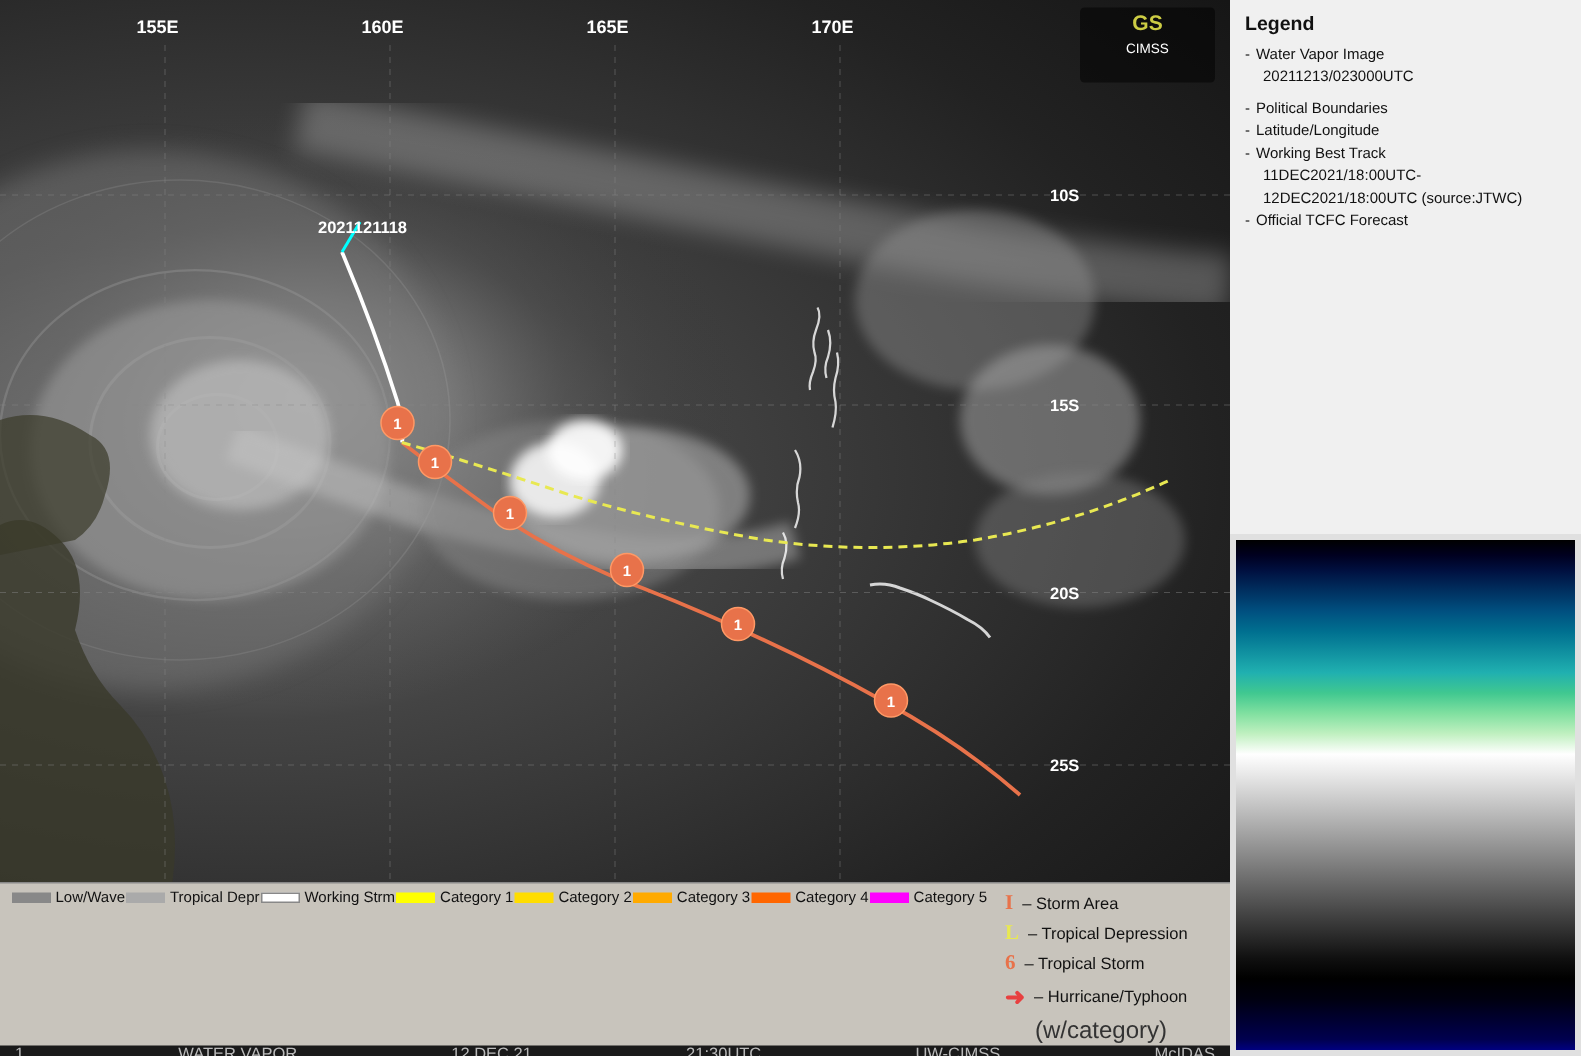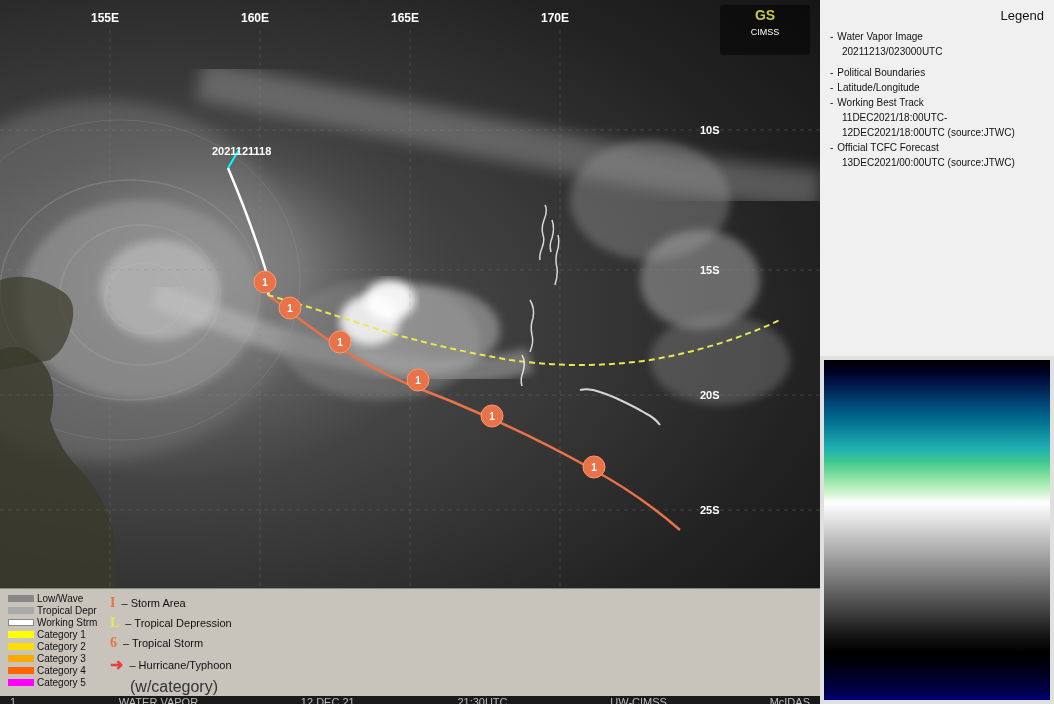--- a/index.html
+++ b/index.html
@@ -37,24 +37,23 @@
     }
 
     #legend-panel {
       flex: 1;
       padding: 8px 10px;
       background: #f0f0f0;
     }
 
     #legend-title {
       font-size: 13px;
-      font-weight: normal;
+      font-weight: bold;
       color: #111;
       margin-bottom: 6px;
-      text-align: right;
     }
 
     .legend-entry {
       font-size: 10px;
       color: #111;
       line-height: 1.5;
       display: flex;
       align-items: flex-start;
       gap: 4px;
     }
@@ -114,21 +113,21 @@
     #legend-colors-row {
       display: flex;
       flex-direction: row;
       padding: 4px 8px 0 8px;
       gap: 0;
       align-items: flex-start;
     }
 
     #legend-color-col {
       display: flex;
-      flex-direction: column;
+      flex-direction: row;
       gap: 1px;
       margin-right: 12px;
       min-width: 90px;
     }
 
     #legend-symbols-col {
       display: flex;
       flex-direction: column;
       gap: 4px;
       font-size: 11px;
@@ -397,24 +396,20 @@
           <span style="display:inline-block;width:8px;"></span>
           <span>11DEC2021/18:00UTC-</span>
         </div>
         <div class="legend-entry">
           <span style="display:inline-block;width:8px;"></span>
           <span>12DEC2021/18:00UTC  (source:JTWC)</span>
         </div>
         <div class="legend-entry">
           <span class="legend-dash">-</span>
           <span>Official TCFC Forecast</span>
-        </div>
-        <div class="legend-entry">
-          <span style="display:inline-block;width:8px;"></span>
-          <span>13DEC2021/00:00UTC  (source:JTWC)</span>
         </div>
       </div>
     </div>
 
     <div style="display:flex; flex-direction:row; flex:1; background:#e0e0e0; padding:4px;">
       <div id="color-bar" style="width:24px; flex:1 0 24px; background:linear-gradient(to bottom,
         #000000 0%,
         #000020 3%,
         #001040 6%,
         #003060 10%,

